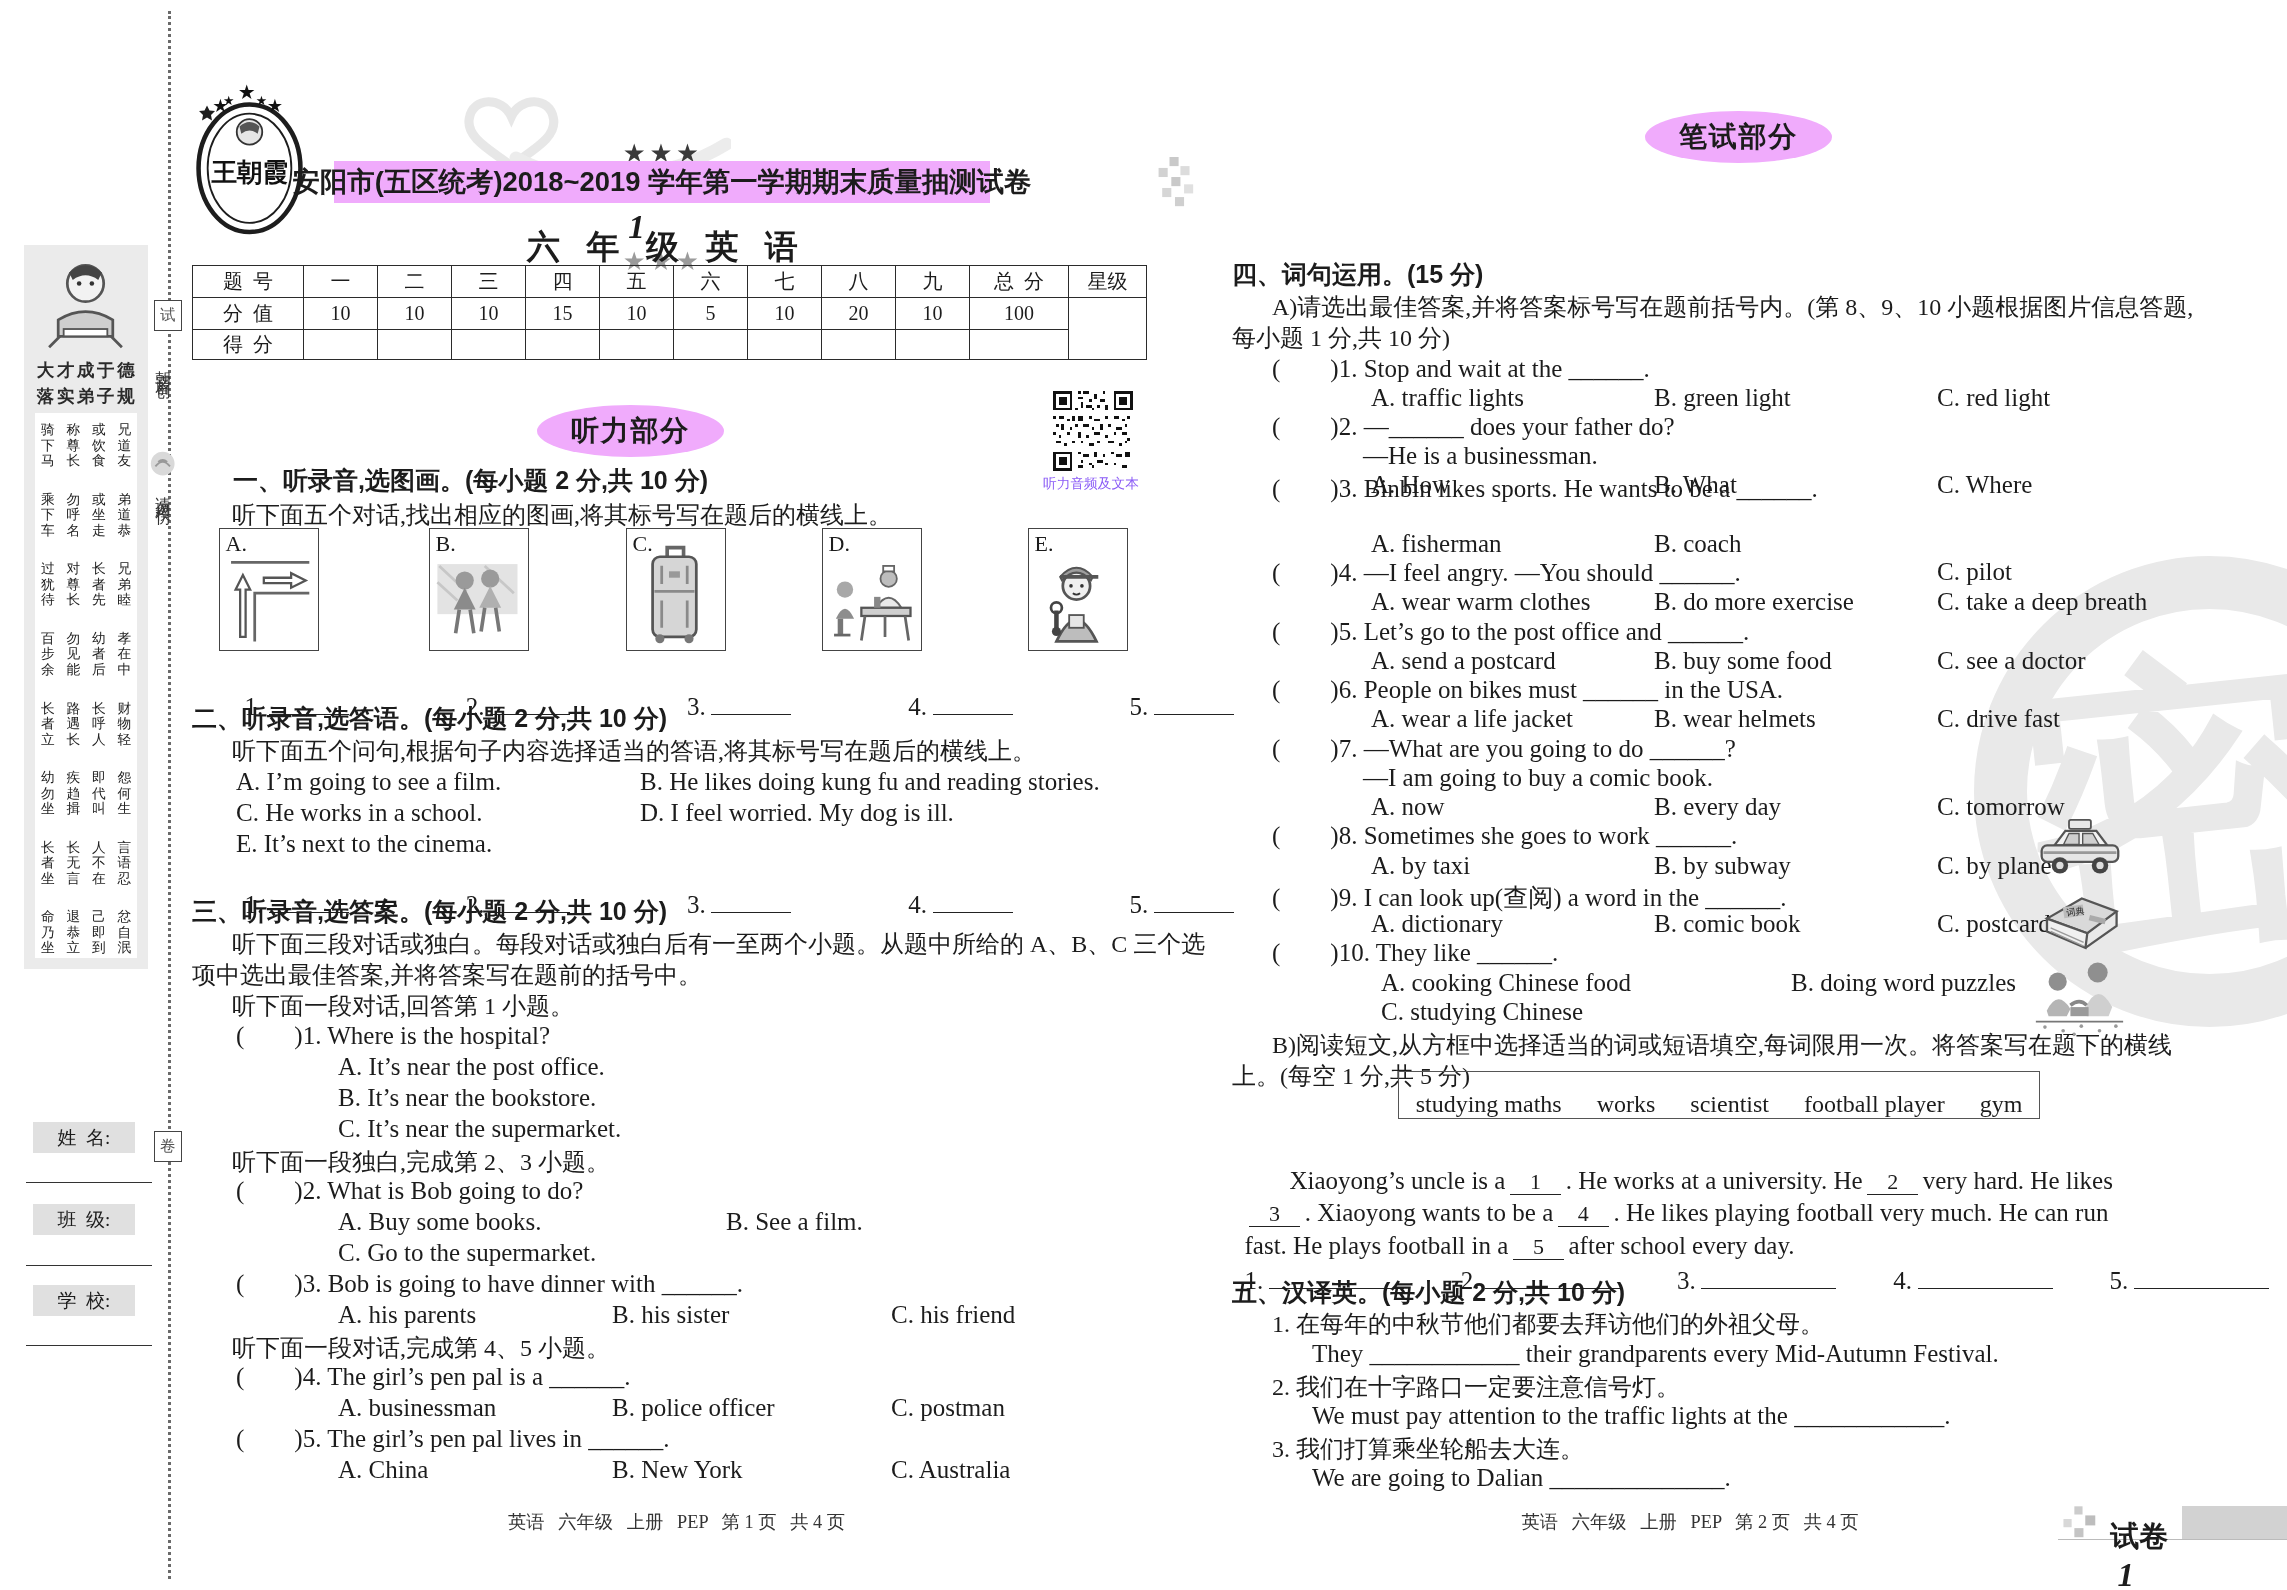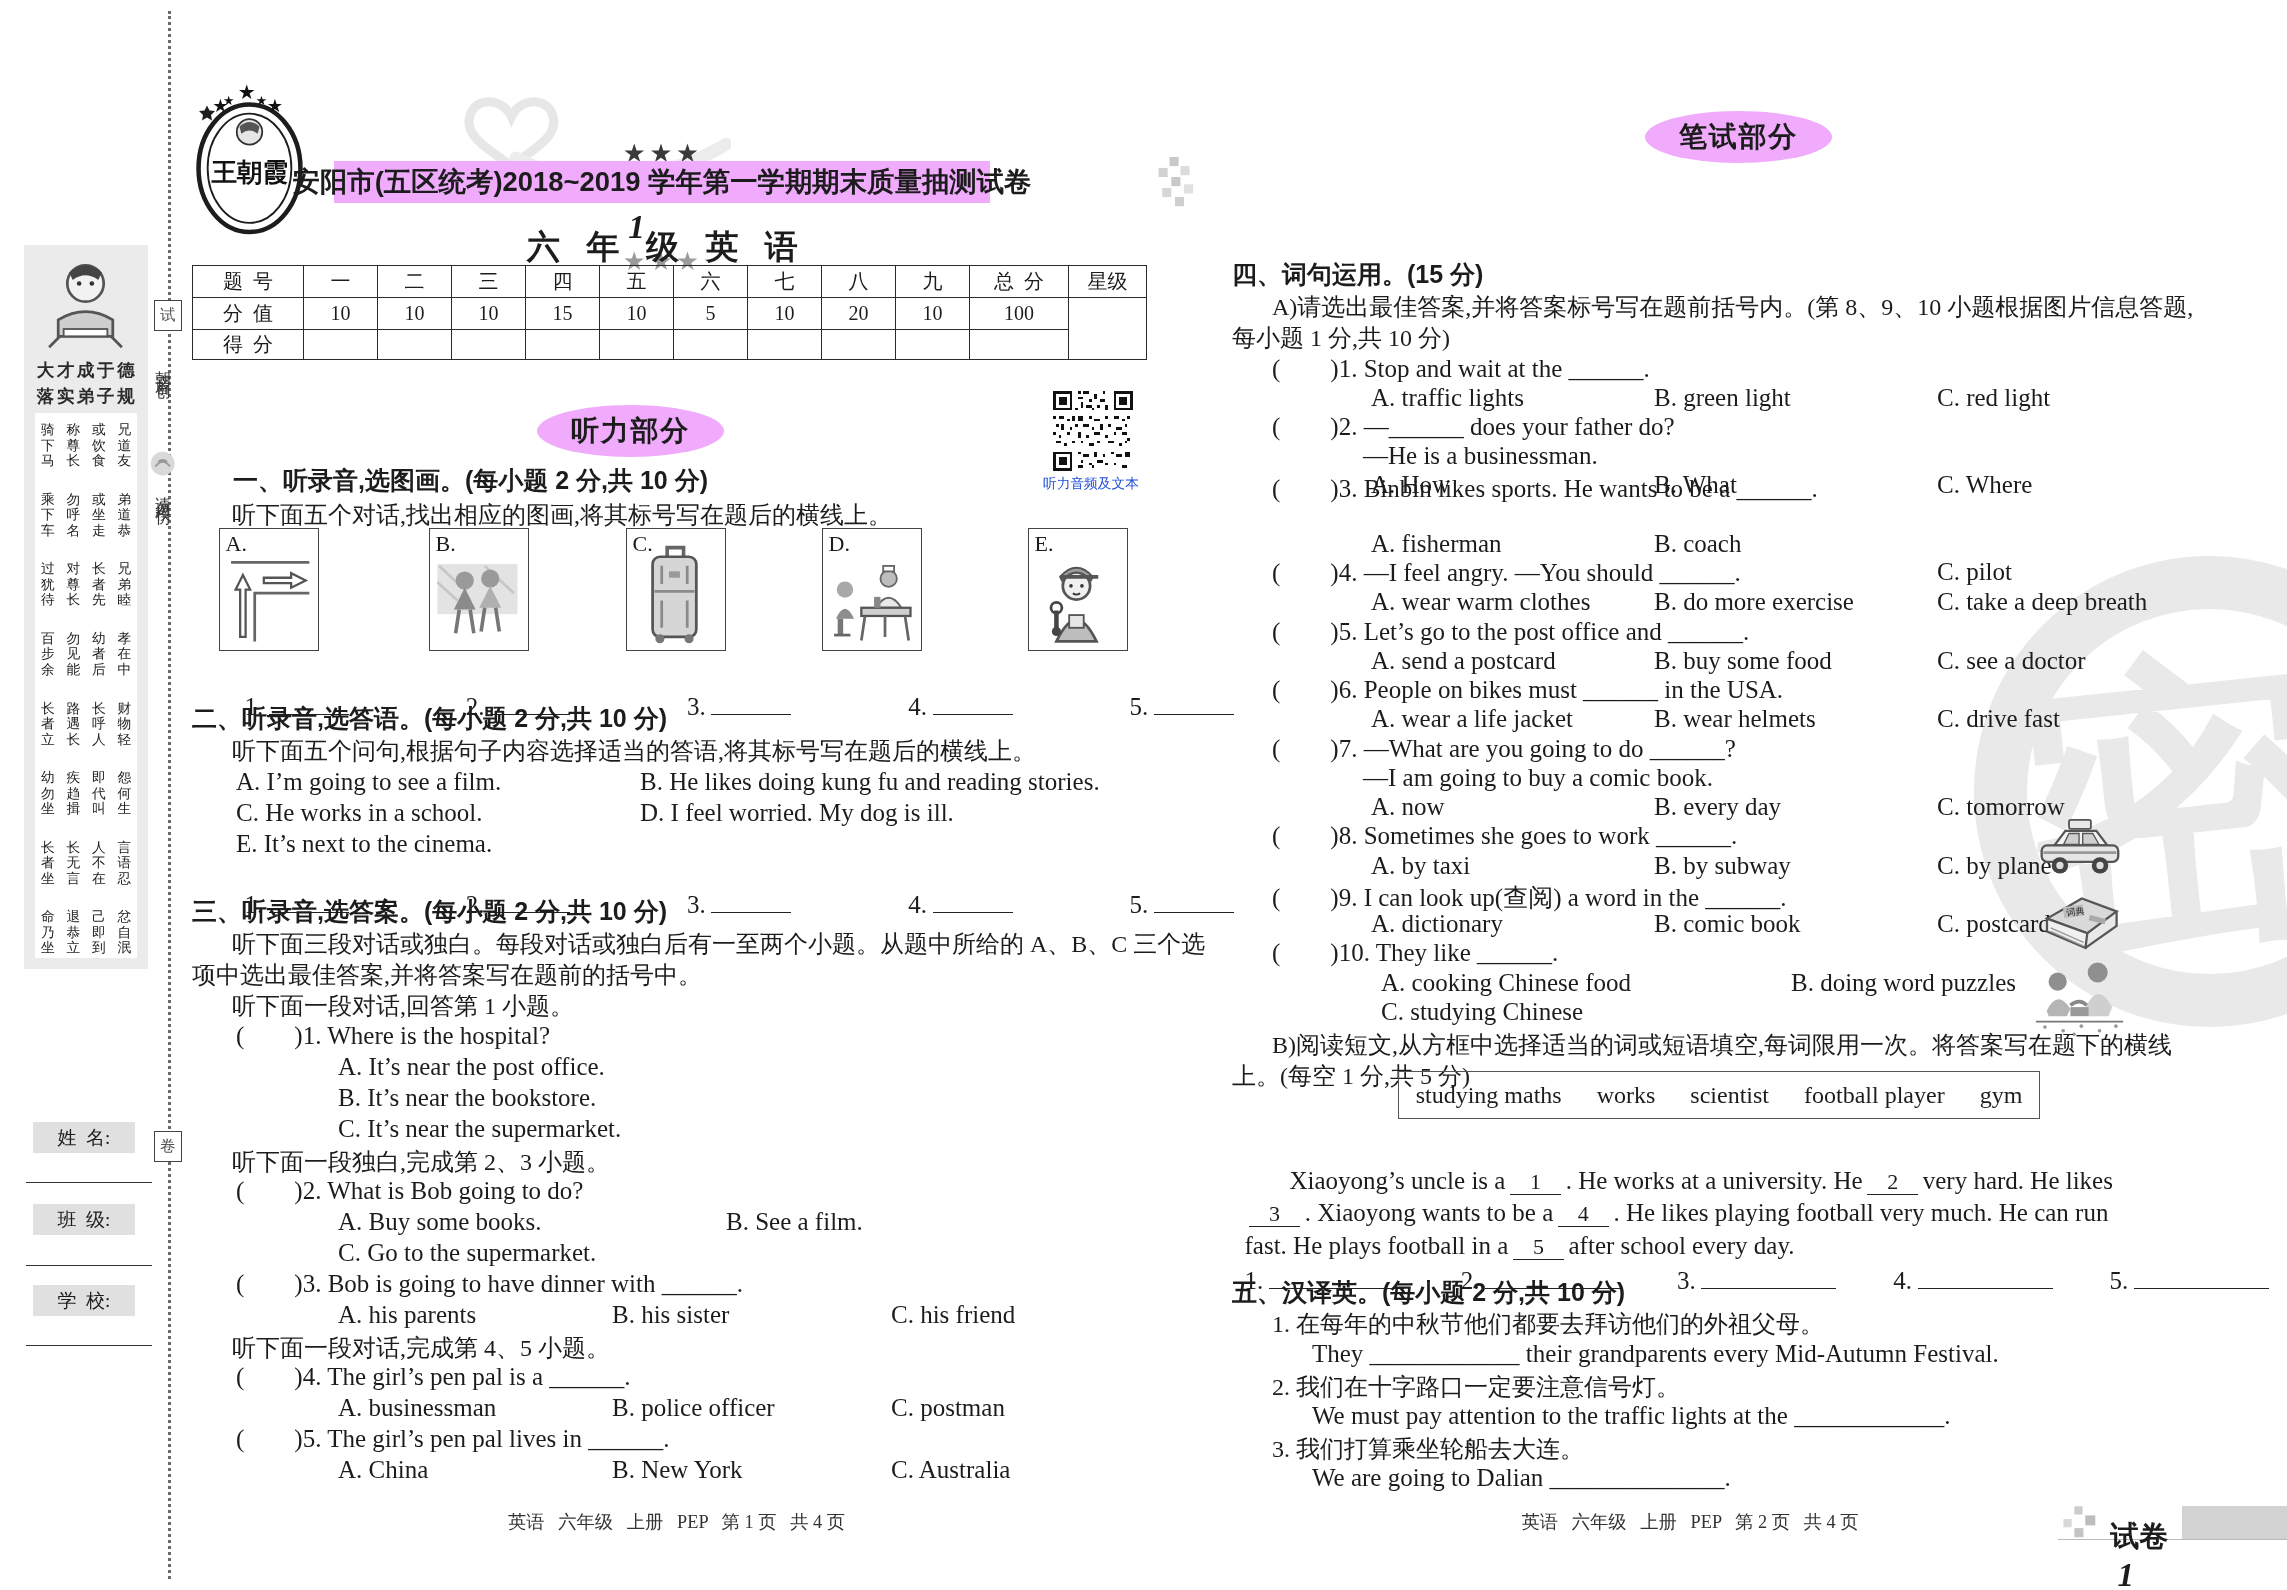--- a/index.html
+++ b/index.html
@@ -27,21 +27,21 @@
   .versebox{position:absolute;left:11px;top:168px;width:102px;height:545px;background:#ffffff;
             display:grid;grid-template-columns:repeat(4,1fr);row-gap:21px;justify-items:center;padding-top:9.1px;box-sizing:border-box;}
   .vcell{width:15.5px;word-break:break-all;line-height:15.5px;font-size:13.7px;color:#222;text-align:center;}
   .fieldlabel{position:absolute;left:33px;width:102px;height:31px;background:#e0e0e0;display:flex;align-items:center;
               justify-content:center;font-size:19px;white-space:pre;}
   .fieldline{position:absolute;left:25.6px;width:126px;border-bottom:1.8px solid #333;}
   .wm{position:absolute;left:1974px;top:556px;width:475px;height:475px;}
   .wm .ring{position:absolute;left:0;top:0;width:365px;height:365px;border:53px solid #e9e9e9;border-radius:50%;}
   .wm .chr{position:absolute;left:50px;top:50px;font-size:302px;color:#e9e9e9;font-family:"Liberation Sans",sans-serif;font-weight:700;transform:rotate(-6deg);}
   .bankbox{position:absolute;left:1398px;top:1071px;width:640px;height:46px;border:1.8px solid #555;display:flex;
-           align-items:center;justify-content:center;gap:35px;font-size:24px;}
+           align-items:flex-end;justify-content:center;gap:35px;font-size:24px;}
   .cornerbar{position:absolute;left:2182px;top:1506px;width:105px;height:33px;background:#d2d2d2;}
   .cornerline{position:absolute;left:2058px;top:1539px;width:229px;border-bottom:1.8px solid #bbb;}
   svg{display:block;}
 </style>
 </head>
 <body>
 
 <div class="sidebar">
   <svg width="91" height="96" viewBox="0 0 100 105" style="position:absolute;left:16.4px;top:11px;">
     <circle cx="50" cy="30" r="20" fill="#f2f2f2" stroke="#555" stroke-width="3"></circle>
@@ -276,21 +276,21 @@
     <rect x="10" y="25" width="1" height="1"></rect>
       <rect x="13" y="26" width="1" height="1"></rect>
       <rect x="16" y="25" width="2" height="1"></rect>
     <rect x="19" y="26" width="1" height="1"></rect>
       <rect x="22" y="26" width="1" height="1"></rect>
       <rect x="25" y="27" width="2" height="1"></rect>
     <rect x="9" y="27" width="2" height="1"></rect>
       <rect x="14" y="27" width="1" height="1"></rect>
   </g>
 </svg>
-<div class="t" style="left:1043px;top:475px;font-size:13.7px;color:#1d4ed8;">听力音频及文本</div>
+<div class="t" style="left:1043px;top:475px;font-size:13.7px;color:#8b5cf6;">听力音频及文本</div>
 
 <div class="t hd" style="left:192px;top:464px;margin-left:41px;">一、听录音,选图画。(每小题 2 分,共 10 分)</div>
 <div class="t cn" style="left:232px;top:499px;">听下面五个对话,找出相应的图画,将其标号写在题后的横线上。</div>
 
 <div class="pic" style="left:219px;">
   <span class="plabel">A.</span>
   <svg width="94" height="91" viewBox="0 0 103 100" style="margin-top:25.6px;">
     <path d="M12 8 H98" stroke="#666" stroke-width="3" fill="none"></path>
     <path d="M38 95 V42 H98" stroke="#666" stroke-width="3" fill="none"></path>
     <path d="M22 90 V38 L17 38 L25 22 L33 38 L28 38 V90 Z" fill="none" stroke="#555" stroke-width="2.5"></path>

